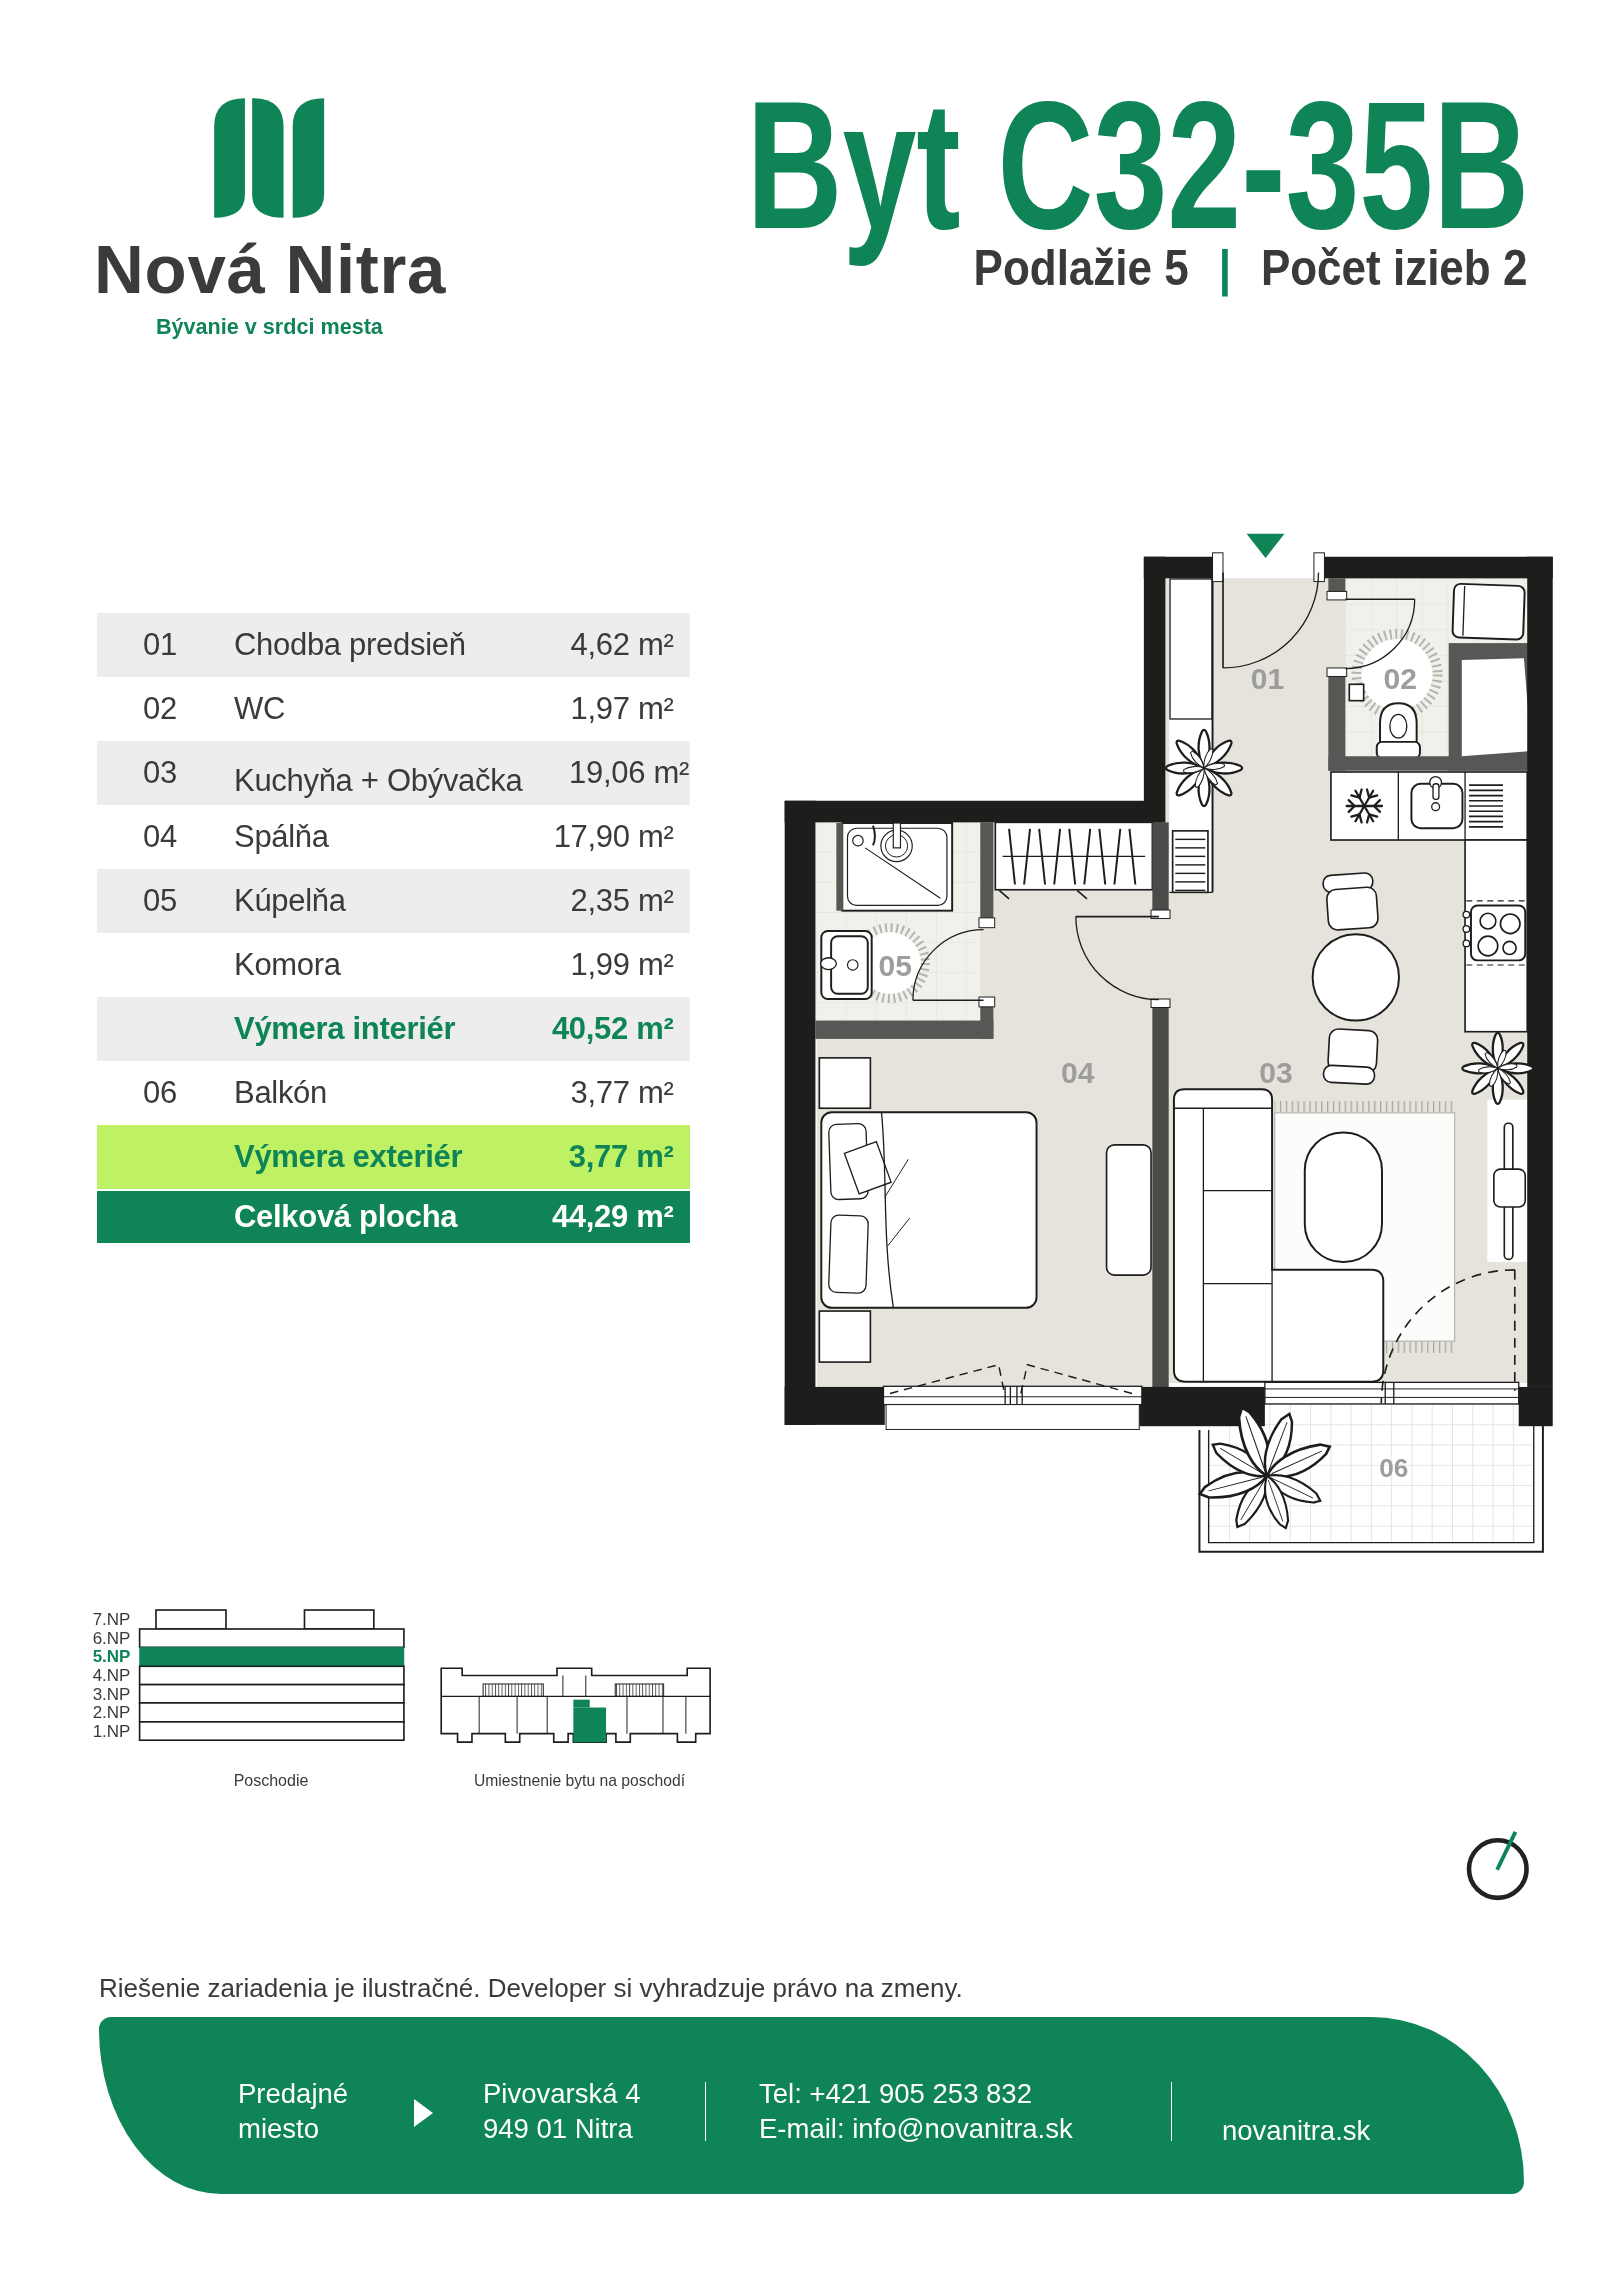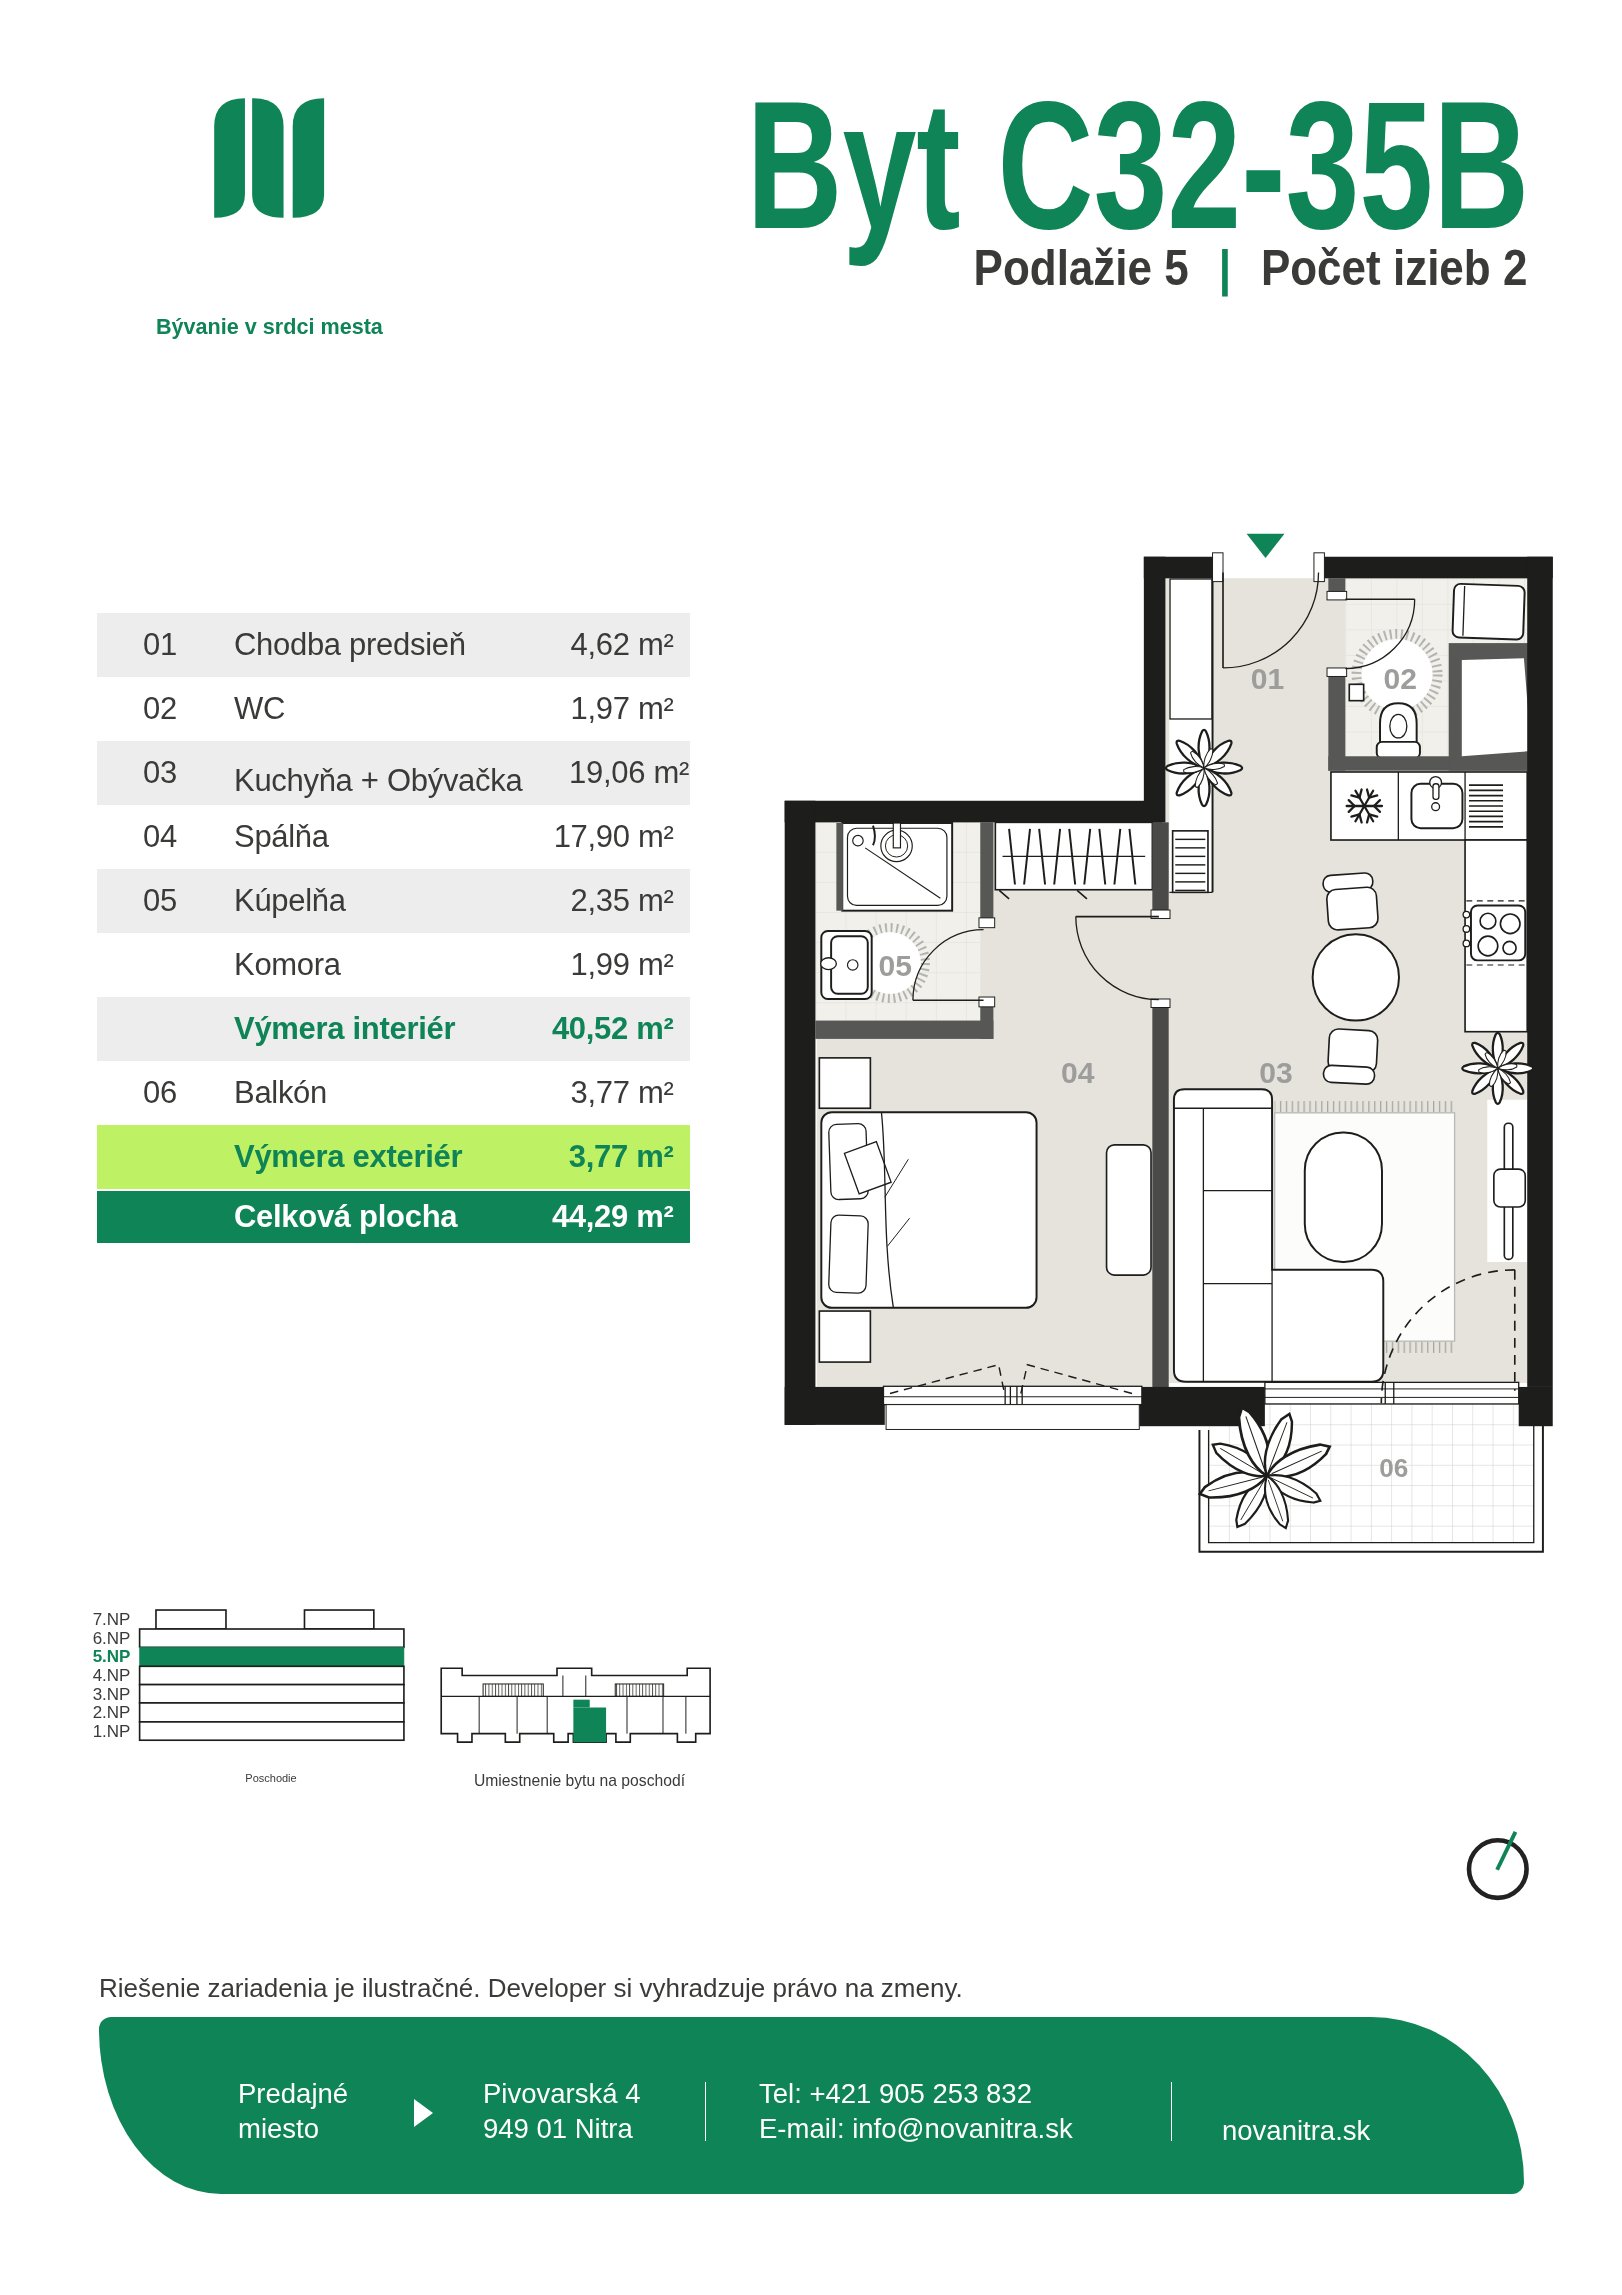--- a/index.html
+++ b/index.html
@@ -343,20 +343,21 @@
 <rect x="940" y="2574" width="74" height="19" fill="url(#hv)" stroke="#1D1D1B" stroke-width="1.5"></rect>
 <rect x="876" y="2598" width="25" height="12" fill="#0F8456"></rect>
 <polygon points="876,2610 926,2610 926,2663 876,2663" fill="#0F8456"></polygon>
 </g>
 
 <circle cx="2289" cy="2857" r="44" fill="none" stroke="#222" stroke-width="7"></circle>
 <line x1="2288" y1="2858" x2="2316" y2="2800" stroke="#0F8456" stroke-width="6"></line>
 
 </svg>
 
+<div class="abs" style="left:94px;top:230px;font-size:69px;font-weight:bold;letter-spacing:0.7px;color:#3B3B3A;">Nová Nitra</div>
 <div class="abs" style="left:156px;top:314px;font-size:21.6px;font-weight:bold;color:#0F8456;">Bývanie v srdci mesta</div>
 
 <div class="abs" style="right:94px;top:60px;font-size:182px;font-weight:bold;color:#0F8456;transform:scaleX(0.73);transform-origin:100% 50%;white-space:nowrap;">Byt C32-35B</div>
 <div class="abs" style="right:96px;top:239px;font-size:50px;font-weight:bold;color:#3A3A39;transform:scaleX(0.88);transform-origin:100% 50%;white-space:nowrap;">Podlažie 5<span style="color:#0F8456;padding:0 34px;">|</span>Počet izieb 2</div>
 
 <div class="abs" style="left:97px;top:613px;width:593px;font-size:31px;letter-spacing:-0.3px;color:#3A3A39;">
 <div style="position:relative;height:64px;background:#EDEDED;">
 <span style="position:absolute;left:46px;top:50%;transform:translateY(-50%);width:82px;">01</span>
 <span style="position:absolute;left:137px;top:50%;transform:translateY(-50%);white-space:nowrap;">Chodba predsieň</span>
 <span style="position:absolute;right:16.4px;top:50%;transform:translateY(-50%);">4,62 m²</span>
@@ -401,21 +402,21 @@
 <span style="position:absolute;left:137px;top:50%;transform:translateY(-50%);white-space:nowrap;color:#0F8456;font-weight:bold;">Výmera exteriér</span>
 <span style="position:absolute;right:16.4px;top:50%;transform:translateY(-50%);color:#0F8456;font-weight:bold;">3,77 m²</span>
 </div>
       <div style="position:relative;height:52px;background:#0F8456;margin-top:2px;">
 <span style="position:absolute;left:46px;top:50%;transform:translateY(-50%);width:82px;"></span>
 <span style="position:absolute;left:137px;top:50%;transform:translateY(-50%);white-space:nowrap;color:#fff;font-weight:bold;">Celková plocha</span>
 <span style="position:absolute;right:16.4px;top:50%;transform:translateY(-50%);color:#fff;font-weight:bold;">44,29 m²</span>
 </div>
 </div>
 
-<div class="abs" style="left:173px;top:1772px;width:196px;text-align:center;font-size:11px;color:#3A3A39;">Poschodie</div>
+<div class="abs" style="left:173px;top:1772px;width:196px;text-align:center;font-size:16px;color:#3A3A39;">Poschodie</div>
 <div class="abs" style="left:416px;top:1772px;width:327px;text-align:center;font-size:15.7px;color:#3A3A39;">Umiestnenie bytu na poschodí</div>
 
 <div class="abs" style="left:99px;top:1973px;font-size:26px;color:#3A3A39;">Riešenie zariadenia je ilustračné. Developer si vyhradzuje právo na zmeny.</div>
 
 <div class="abs" style="left:99px;top:2017px;width:1425px;height:177px;background:#0F8456;border-radius:13px 164px 13px 131px / 13px 177px 13px 177px;"></div>
 <div class="abs" style="left:238px;top:2076px;font-size:27.5px;color:#fff;line-height:35px;">Predajné<br>miesto</div>
 <div class="abs" style="left:414px;top:2099px;width:0;height:0;border-left:19.6px solid #fff;border-top:14.4px solid transparent;border-bottom:14.4px solid transparent;"></div>
 <div class="abs" style="left:483px;top:2076px;font-size:27.5px;color:#fff;line-height:35px;">Pivovarská 4<br>949 01 Nitra</div>
 <div class="abs" style="left:705px;top:2082px;width:1.3px;height:59px;background:#fff;"></div>
 <div class="abs" style="left:759px;top:2076px;font-size:27.5px;color:#fff;line-height:35px;">Tel: +421 905 253 832<br>E-mail: info@novanitra.sk</div>

